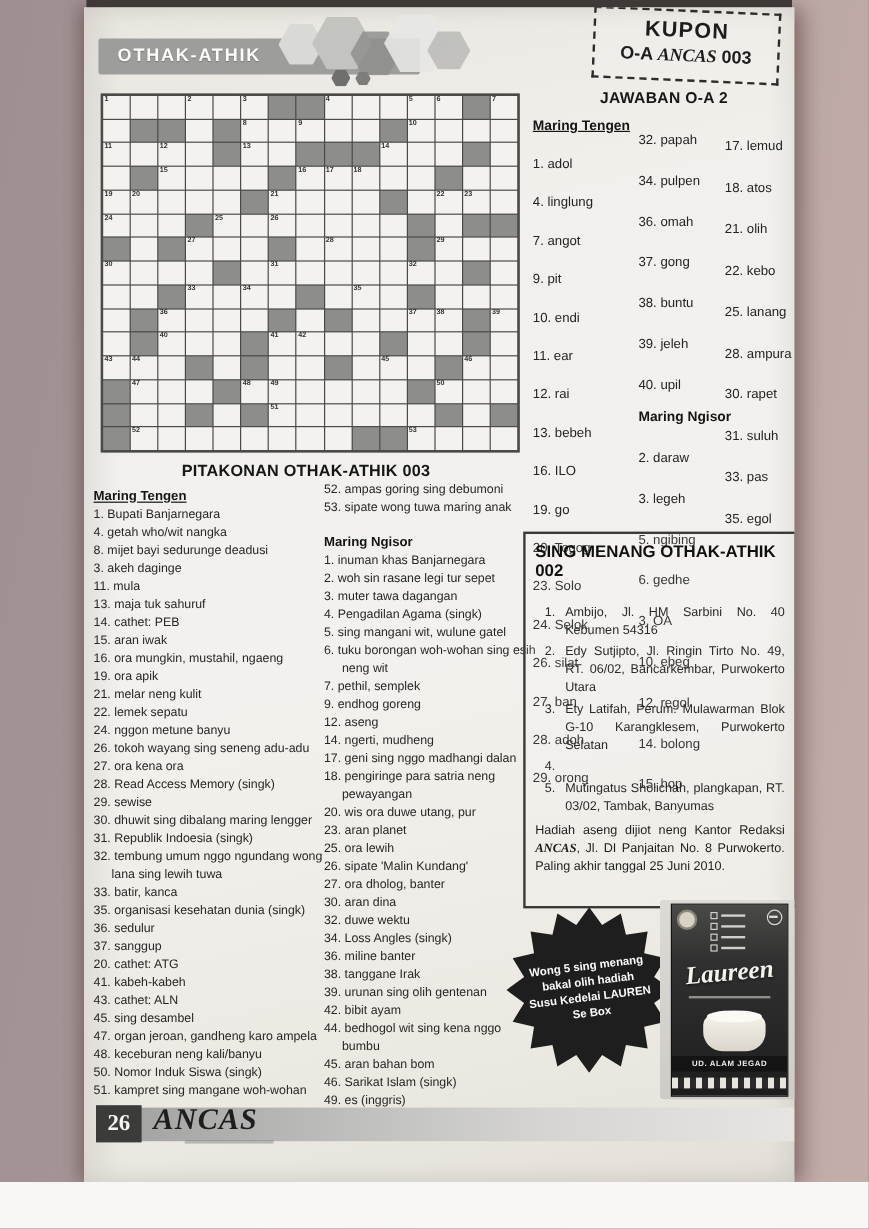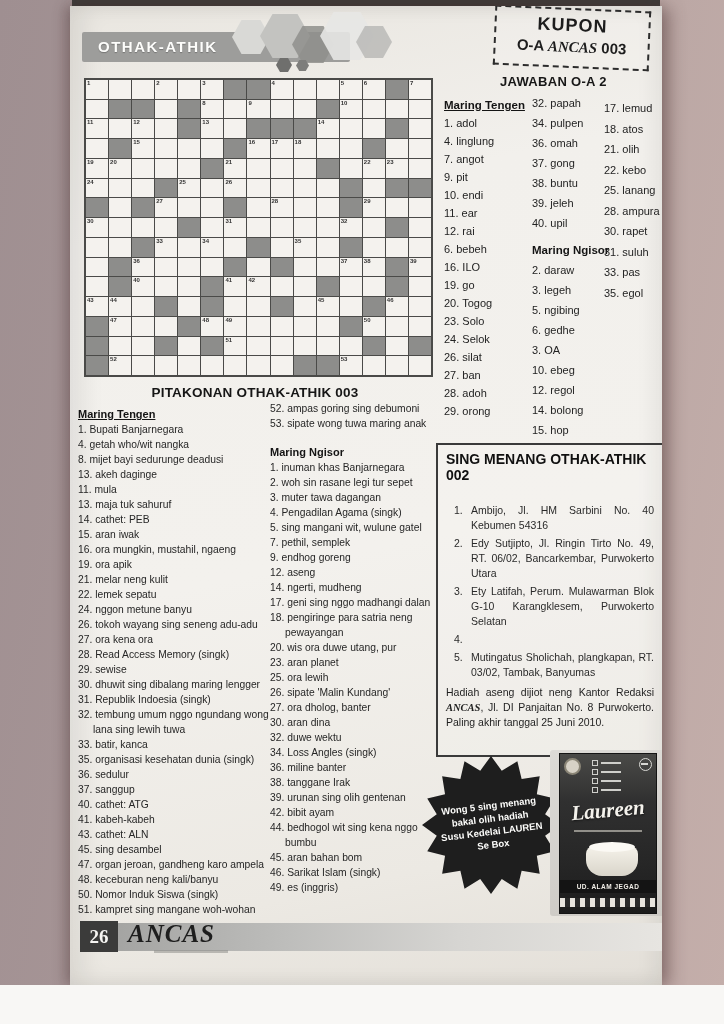--- a/index.html
+++ b/index.html
@@ -24,21 +24,21 @@
   .brand-italic{font-family:"Liberation Serif",serif;font-style:italic;font-weight:bold;}
   .jawaban-title{position:absolute;left:430px;top:68px;font-weight:bold;font-size:13px;color:#171717;letter-spacing:.3px;}
   
   .cw{position:absolute;left:14px;top:72px;width:349px;height:299px;border:2px solid #4a4a48;background:#4a4a48;
     display:grid;grid-template-columns:repeat(15,1fr);grid-template-rows:repeat(15,1fr);gap:1px;box-sizing:border-box;}
   .cw-cell{background:#f4f2ee;position:relative;}
   .cw-cell.shaded{background:#8d8d8b;}
   .cw-num{position:absolute;left:1px;top:0;font-size:6px;line-height:7px;color:#333;font-weight:bold;}
   
   .ans-col{position:absolute;font-size:11px;color:#232323;}
-  .ans-col .item{white-space:nowrap;}
+  .ans-col .item{white-space:nowrap;margin-top:14px;}
   .ans-head{font-weight:bold;font-size:11.5px;color:#141414;}
   .u{text-decoration:underline;}
   #ans-col1{left:374px;top:90px;line-height:18px;}
   #ans-col2{left:462px;top:87px;line-height:20px;}
   #ans-col3{left:534px;top:92px;line-height:20.5px;}
   #ans-col2 .ans-head{margin-top:7px;}
   
   .q-title{position:absolute;left:18px;top:379px;width:334px;text-align:center;font-weight:bold;font-size:13.5px;color:#161616;letter-spacing:.2px;}
   .q-col{position:absolute;font-size:10.3px;line-height:15px;color:#262626;}
   #q-left{left:8px;top:401px;width:192px;}
@@ -455,21 +455,21 @@
     <div class="ans-col" id="ans-col1">
       <div class="ans-head u">Maring Tengen</div>
       <div>
           <div class="item">1. adol</div>
           <div class="item">4. linglung</div>
           <div class="item">7. angot</div>
           <div class="item">9. pit</div>
           <div class="item">10. endi</div>
           <div class="item">11. ear</div>
           <div class="item">12. rai</div>
-          <div class="item">6. bebeh</div>
+          <div class="item">13. bebeh</div>
           <div class="item">16. ILO</div>
           <div class="item">19. go</div>
           <div class="item">20. Togog</div>
           <div class="item">23. Solo</div>
           <div class="item">24. Selok</div>
           <div class="item">26. silat</div>
           <div class="item">27. ban</div>
           <div class="item">28. adoh</div>
           <div class="item">29. orong</div>
         </div>
@@ -512,42 +512,42 @@
         </div>
     </div>
 
     <div class="q-title">PITAKONAN OTHAK-ATHIK 003</div>
     <div class="q-col" id="q-left">
       <div class="q-head u">Maring Tengen</div>
       <div>
           <div class="item">1. Bupati Banjarnegara</div>
           <div class="item">4. getah who/wit nangka</div>
           <div class="item">8. mijet bayi sedurunge deadusi</div>
-          <div class="item">13. akeh daginge</div>
+          <div class="item">3. akeh daginge</div>
           <div class="item">11. mula</div>
           <div class="item">13. maja tuk sahuruf</div>
           <div class="item">14. cathet: PEB</div>
           <div class="item">15. aran iwak</div>
           <div class="item">16. ora mungkin, mustahil, ngaeng</div>
           <div class="item">19. ora apik</div>
           <div class="item">21. melar neng kulit</div>
           <div class="item">22. lemek sepatu</div>
           <div class="item">24. nggon metune banyu</div>
           <div class="item">26. tokoh wayang sing seneng adu-adu</div>
           <div class="item">27. ora kena ora</div>
           <div class="item">28. Read Access Memory (singk)</div>
           <div class="item">29. sewise</div>
           <div class="item">30. dhuwit sing dibalang maring lengger</div>
           <div class="item">31. Republik Indoesia (singk)</div>
           <div class="item">32. tembung umum nggo ngundang wong lana sing lewih tuwa</div>
           <div class="item">33. batir, kanca</div>
           <div class="item">35. organisasi kesehatan dunia (singk)</div>
           <div class="item">36. sedulur</div>
           <div class="item">37. sanggup</div>
-          <div class="item">40. cathet: ATG</div>
+          <div class="item">20. cathet: ATG</div>
           <div class="item">41. kabeh-kabeh</div>
           <div class="item">43. cathet: ALN</div>
           <div class="item">45. sing desambel</div>
           <div class="item">47. organ jeroan, gandheng karo ampela</div>
           <div class="item">48. keceburan neng kali/banyu</div>
           <div class="item">50. Nomor Induk Siswa (singk)</div>
           <div class="item">51. kampret sing mangane woh-wohan</div>
         </div>
     </div>
     <div class="q-col" id="q-right">
@@ -556,20 +556,21 @@
           <div class="item">53. sipate wong tuwa maring anak</div>
         </div>
       <div class="q-gap"></div>
       <div class="q-head">Maring Ngisor</div>
       <div>
           <div class="item">1. inuman khas Banjarnegara</div>
           <div class="item">2. woh sin rasane legi tur sepet</div>
           <div class="item">3. muter tawa dagangan</div>
           <div class="item">4. Pengadilan Agama (singk)</div>
           <div class="item">5. sing mangani wit, wulune gatel</div>
+          <div class="item">6. tuku borongan woh-wohan sing esih neng wit</div>
           <div class="item">7. pethil, semplek</div>
           <div class="item">9. endhog goreng</div>
           <div class="item">12. aseng</div>
           <div class="item">14. ngerti, mudheng</div>
           <div class="item">17. geni sing nggo madhangi dalan</div>
           <div class="item">18. pengiringe para satria neng pewayangan</div>
           <div class="item">20. wis ora duwe utang, pur</div>
           <div class="item">23. aran planet</div>
           <div class="item">25. ora lewih</div>
           <div class="item">26. sipate 'Malin Kundang'</div>

